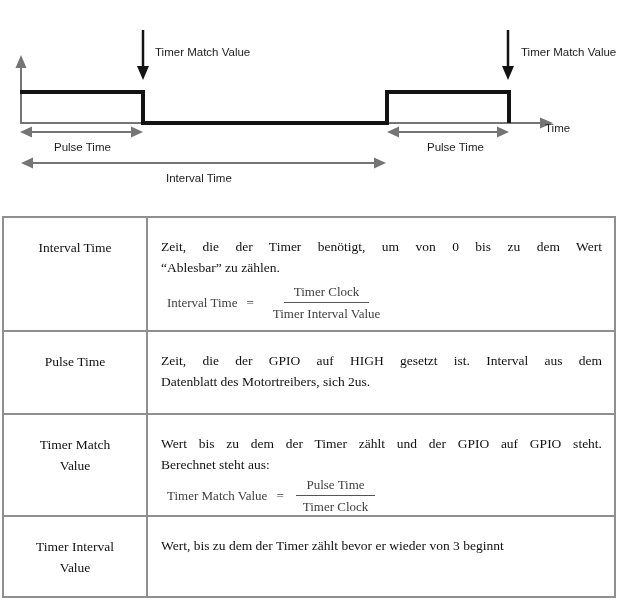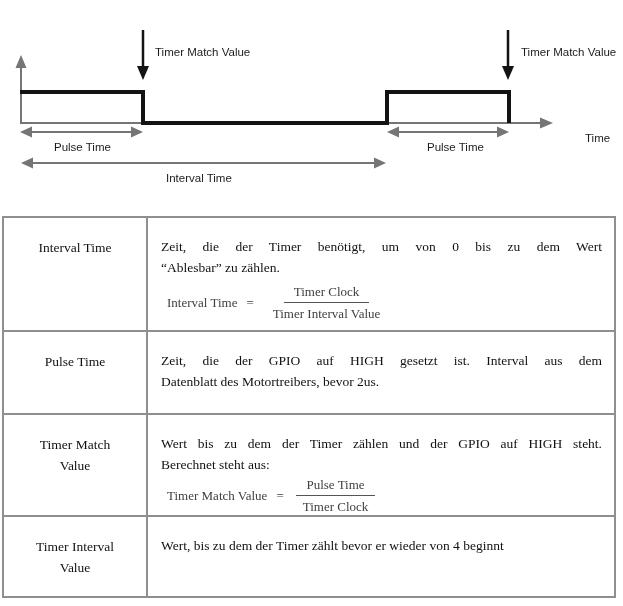--- a/index.html
+++ b/index.html
@@ -109,21 +109,21 @@
       </g>
 
       <g>
         <line x1="30" y1="163" x2="377" y2="163" stroke="#757575" stroke-width="2"></line>
         <polygon points="21,163 33,157.5 33,168.5" fill="#757575"></polygon>
         <polygon points="386,163 374,157.5 374,168.5" fill="#757575"></polygon>
       </g>
     </svg>
     <div class="dlabel" style="left:155px; top:46px;">Timer Match Value</div>
     <div class="dlabel" style="left:521px; top:46px;">Timer Match Value</div>
-    <div class="dlabel" style="left:545px; top:132px;margin-left:40px;">Time</div>
+    <div class="dlabel" style="left:545px; top:122px;">Time</div>
     <div class="dlabel" style="left:54px; top:141px;">Pulse Time</div>
     <div class="dlabel" style="left:427px; top:141px;">Pulse Time</div>
     <div class="dlabel" style="left:166px; top:172px;">Interval Time</div>
   </div>
 
   <table class="spec-table">
     <tbody>
       <tr class="r1">
         <td class="term">
           <span>Interval Time</span>
@@ -140,44 +140,44 @@
             </span>
           </div>
         </td>
       </tr>
       <tr class="r2">
         <td class="term">
           <span>Pulse Time</span>
         </td>
         <td class="desc">
           <div class="just">Zeit, die der GPIO auf HIGH gesetzt ist. Interval aus dem</div>
-          <div>Datenblatt des Motortreibers, bevor 2us.</div>
+          <div>Datenblatt des Motortreibers, sich 2us.</div>
         </td>
       </tr>
       <tr class="r3">
         <td class="term">
           <span>Timer Match Value</span>
         </td>
         <td class="desc">
-          <div class="just">Wert bis zu dem der Timer zählen und der GPIO auf HIGH steht.</div>
+          <div class="just">Wert bis zu dem der Timer zählt und der GPIO auf GPIO steht.</div>
           <div>Berechnet steht aus:</div>
           <div class="formula" style="margin-top:2px;">
             <span class="flhs">Timer Match Value</span>
             <span class="feq">=</span>
             <span class="frac">
               <span class="num">Pulse Time</span>
               <span class="den">Timer Clock</span>
             </span>
           </div>
         </td>
       </tr>
       <tr class="r4">
         <td class="term">
           <span>Timer Interval Value</span>
         </td>
         <td class="desc">
-          <div>Wert, bis zu dem der Timer zählt bevor er wieder von 4 beginnt</div>
+          <div>Wert, bis zu dem der Timer zählt bevor er wieder von 3 beginnt</div>
         </td>
       </tr>
     </tbody>
   </table>
 
 </div>
 
 </body></html>

